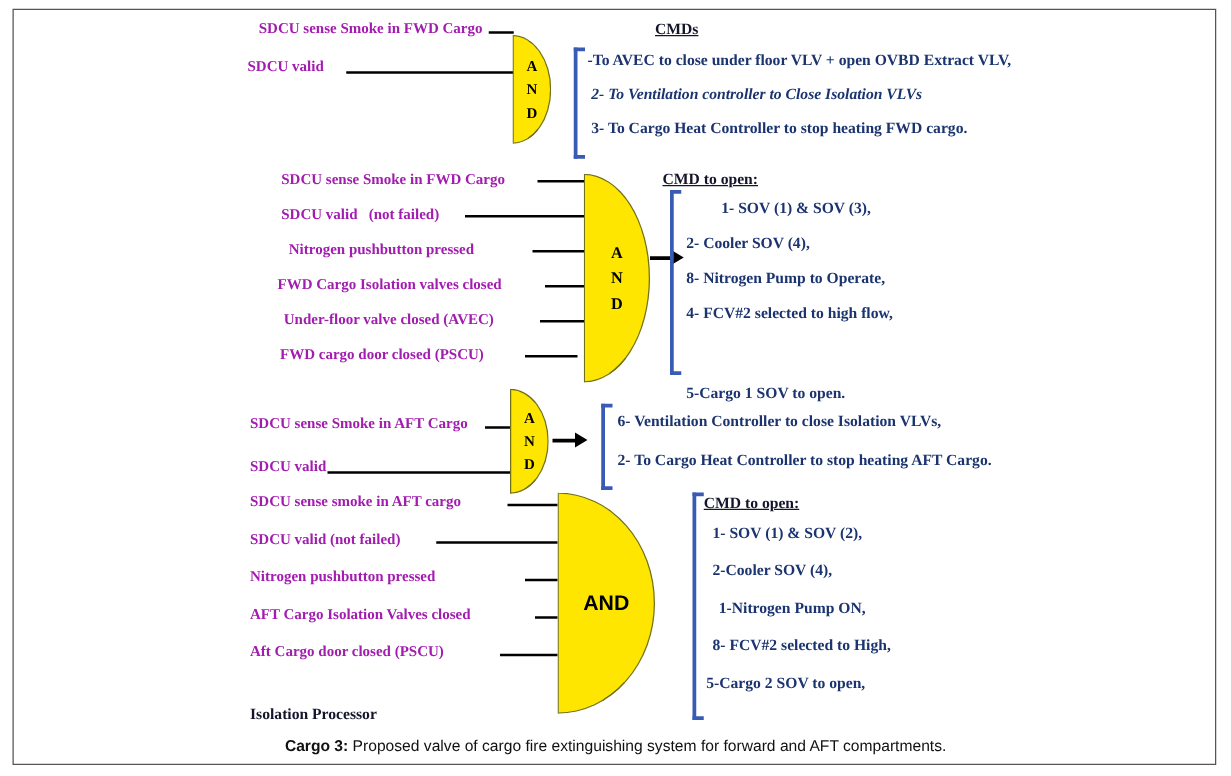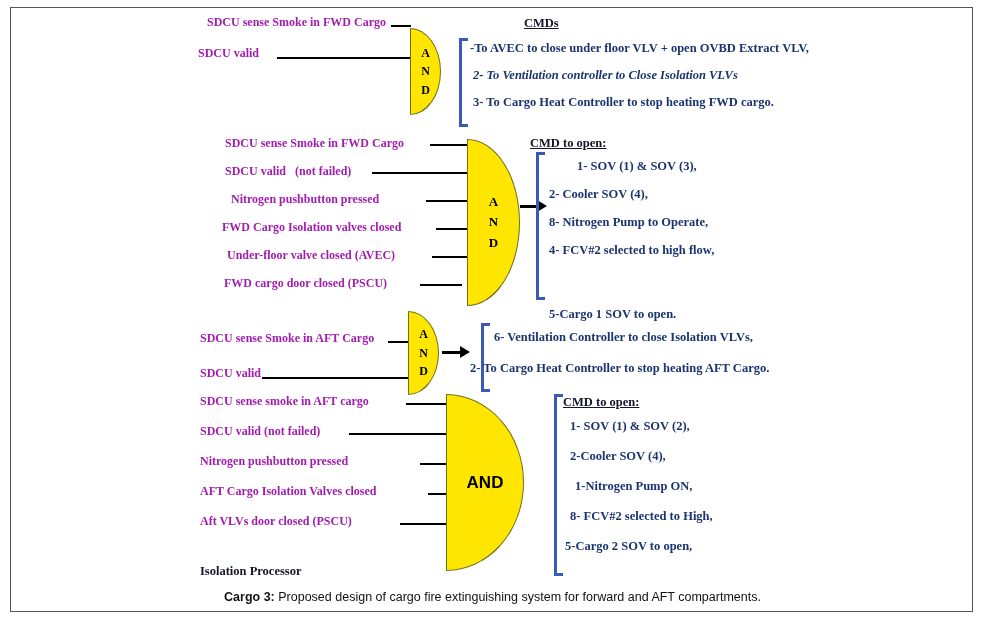--- a/index.html
+++ b/index.html
@@ -87,43 +87,43 @@
 <div class="wire" style="left:262px; top:377px; width:146px;"></div>
 
 <div class="gate" style="left:408px; top:311px; width:31px; height:84px;">
   <div class="gate-vert-label">AND</div>
 </div>
 <div class="arrow-line" style="left:442px; top:351px; width:18px;"></div>
 <div class="arrow-head" style="left:460px; top:346px;"></div>
 
 <div class="bracket" style="left:481px; top:323px; height:69px;"></div>
 <div class="out-line" style="left:494px; top:330px;">6- Ventilation Controller to close Isolation VLVs,</div>
-<div class="out-line" style="left:470px; top:361px;">2- To Cargo Heat Controller to stop heating AFT Cargo.</div>
+<div class="out-line" style="left:494px; top:361px;">2- To Cargo Heat Controller to stop heating AFT Cargo.</div>
 
 <div class="in-label" style="left:200px; top:394px;">SDCU sense smoke in AFT cargo</div>
 <div class="wire" style="left:406px; top:403px; width:40px;"></div>
 <div class="in-label" style="left:200px; top:424px;">SDCU valid (not failed)</div>
 <div class="wire" style="left:349px; top:433px; width:97px;"></div>
 <div class="in-label" style="left:200px; top:454px;">Nitrogen pushbutton pressed</div>
 <div class="wire" style="left:420px; top:463px; width:26px;"></div>
 <div class="in-label" style="left:200px; top:484px;">AFT Cargo Isolation Valves closed</div>
 <div class="wire" style="left:428px; top:493px; width:18px;"></div>
-<div class="in-label" style="left:200px; top:514px;">Aft VLVs door closed (PSCU)</div>
+<div class="in-label" style="left:200px; top:514px;">Aft Cargo door closed (PSCU)</div>
 <div class="wire" style="left:400px; top:523px; width:46px;"></div>
 
 <div class="gate" style="left:446px; top:394px; width:78px; height:177px;">
   <div class="gate-horiz-label">AND</div>
 </div>
 
 <div class="cmd-header" style="left:563px; top:395px;">CMD to open:</div>
 <div class="bracket" style="left:554px; top:394px; height:182px;"></div>
 <div class="out-line" style="left:570px; top:419px;">1- SOV (1) &amp; SOV (2),</div>
 <div class="out-line" style="left:570px; top:449px;">2-Cooler SOV (4),</div>
 <div class="out-line" style="left:575px; top:479px;">1-Nitrogen Pump ON,</div>
 <div class="out-line" style="left:570px; top:509px;">8- FCV#2 selected to High,</div>
 <div class="out-line" style="left:565px; top:539px;">5-Cargo 2 SOV to open,</div>
 
 <div class="footer-label" style="left:200px; top:564px;">Isolation Processor</div>
 
 <div class="caption">
   <span class="cap-label">Cargo 3:</span>
-  <span>Proposed design of cargo fire extinguishing system for forward and AFT compartments.</span>
+  <span>Proposed valve of cargo fire extinguishing system for forward and AFT compartments.</span>
 </div>
 
 </body></html>

